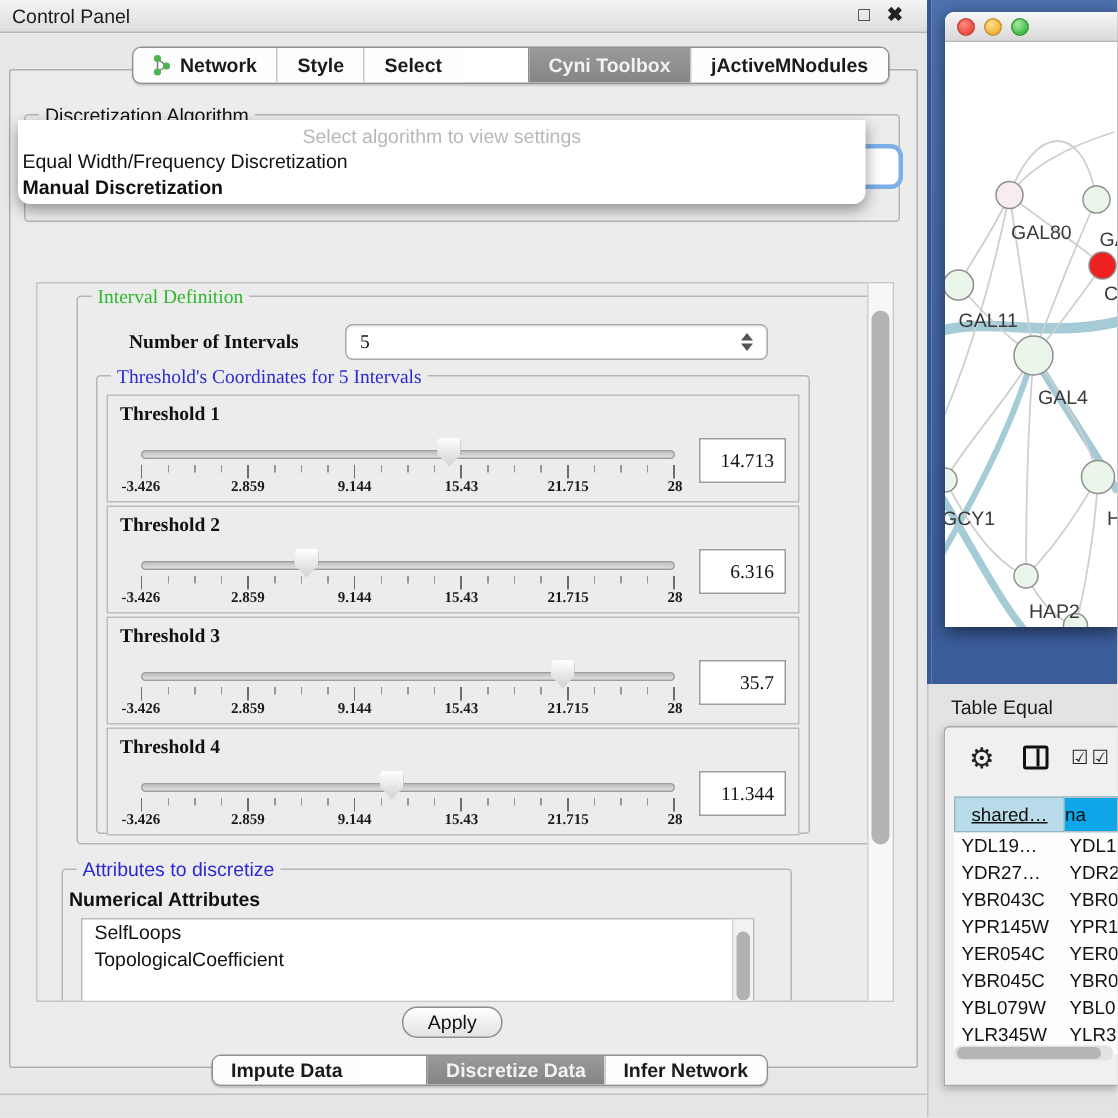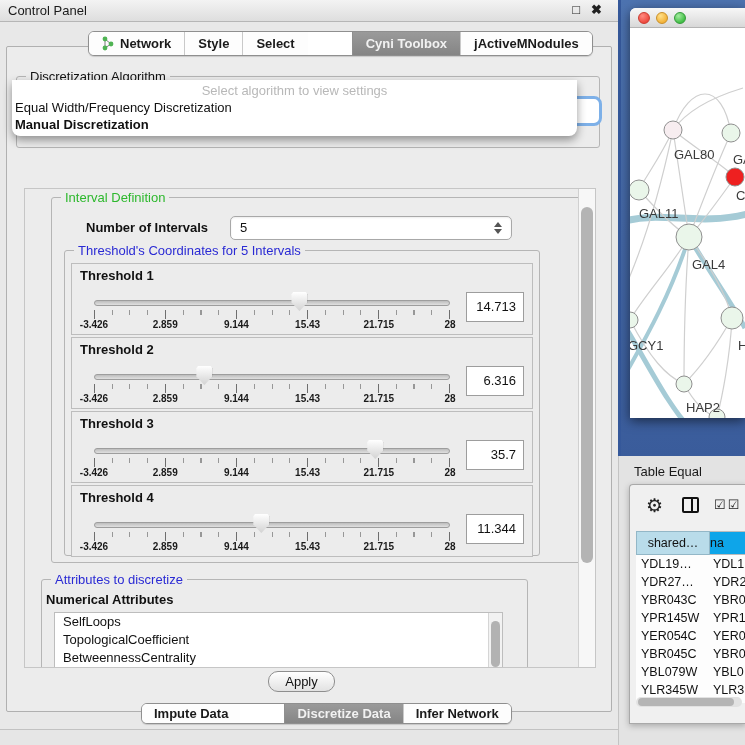--- a/index.html
+++ b/index.html
@@ -50,21 +50,21 @@
   .spin:after { content:""; position:absolute; left:0; bottom:1px; border:4px solid transparent; border-top:5px solid #555; border-bottom:none; }
 
   .tdata-group { left:16px; top:140px; width:584px; height:46px; }
 
   
   .scrollpane { position:absolute; left:24px; top:188px; width:572px; height:480px; border:1px solid #c6c6c6; background:#ececec; }
   .viewport { position:absolute; left:0; top:0; width:554px; height:478px; overflow:hidden; }
   .vsb { position:absolute; right:0; top:0; width:17px; height:478px; background:#f7f7f7; border-left:1px solid #d0d0d0; }
   .vsb .vthumb { position:absolute; left:2px; width:12px; top:18px; height:356px; background:#b4b4b4; border-radius:6px; }
 
-  .int-group { left:26px; top:8px; width:564px; height:366px; }
+  .int-group { left:26px; top:8px; width:564px; height:366px;font-family:Liberation Serif, serif; }
   .noi-label { position:absolute; left:34px; top:22px; font-size:13px; font-weight:bold; }
   .noi-combo { left:178px; top:18px; width:282px; height:24px; }
   .thr-group { position:absolute; left:12px; top:52px; width:476px; height:306px; border:1px solid #b5b5b5; border-radius:3px; }
 
   .tpanel { position:relative; height:72px; margin:0 6px 2px 6px; border:1px solid #bdbdbd; background:#ececec; }
   .tpanels { padding-top:12px; }
   .tlabel { position:absolute; left:8px; top:4px; font-size:13px; font-weight:bold; }
   .slider { position:absolute; left:22px; top:24px; width:356px; height:46px; }
   .track { position:absolute; top:12px; left:0; right:0; height:6px; border-radius:3px; background:linear-gradient(#bdbdbd,#e0e0e0); border:1px solid #9d9d9d; }
   .thumb { position:absolute; top:4px; width:16px; height:19px; background:linear-gradient(#ffffff,#d2d2d2); clip-path:polygon(10% 0,90% 0,100% 12%,100% 55%,50% 100%,0 55%,0 12%); filter:drop-shadow(0 0 1px #777); }
@@ -99,21 +99,21 @@
 
   .tpregion { position:absolute; left:618px; top:456px; width:127px; height:289px; background:#e3e3e3; border-left:1px solid #c4c4c4; }
   .tptitle { position:absolute; left:15px; top:8px; font-size:13px; color:#1a1a1a; }
   .tpwin { position:absolute; left:10px; top:28px; width:117px; height:240px; background:#f0f0f0; border:1px solid #a9a9a9; border-right:none; border-radius:4px 0 0 0; box-shadow:0 2px 6px rgba(0,0,0,.25); overflow:hidden; }
   .tp-toolbar { position:absolute; left:0; top:0; right:0; height:42px; }
   .gear { position:absolute; left:16px; top:9px; font-size:19px; color:#222; }
   .colico { position:absolute; left:52px; top:12px; width:17px; height:16px; border:2px solid #111; border-radius:2px; }
   .colico:after { content:""; position:absolute; left:50%; top:0; bottom:0; width:2px; background:#111; }
   .checks { position:absolute; left:84px; top:12px; font-size:13px; color:#222; letter-spacing:2px; }
   .tp-head { position:absolute; left:6px; right:0; top:46px; height:24px; display:flex; font-size:12.5px; }
-  .hc1 { width:74px; background:#b9dcea; border:1px solid #93b7c7; text-align:center; line-height:22px; overflow:hidden; white-space:nowrap; }
+  .hc1 { width:74px; background:#b9dcea; border:1px solid #93b7c7; text-align:center; line-height:22px; overflow:hidden; white-space:nowrap;text-decoration:underline; }
   .hc2 { flex:1; background:#0ea5e9; border:1px solid #bcbcbc; border-left:none; text-align:left; line-height:22px; overflow:hidden; white-space:nowrap; }
   .tp-rows { position:absolute; left:6px; right:0; top:70px; height:148px; overflow:hidden; background:#fdfdfd; }
   .trow { display:flex; height:18px; font-size:12.5px; line-height:18px; }
   .tc1 { width:74px; padding-left:5px; overflow:hidden; white-space:nowrap; }
   .tc2 { flex:1; padding-left:3px; overflow:hidden; white-space:nowrap; }
   .hsb { position:absolute; left:6px; right:4px; top:212px; height:10px; background:#e2e2e2; border-radius:5px; }
   .hsb .hthumb { position:absolute; left:2px; top:1px; height:8px; width:96px; background:#b5b5b5; border-radius:4px; }
 </style>
 </head>
 <body>
@@ -256,21 +256,20 @@
           </div>
         </div>
       </div>
 
       <div class="group attr-group">
         <span class="glabel blue">Attributes to discretize</span>
         <span class="numattr">Numerical Attributes</span>
         <div class="attrlist">
           <div class="li">SelfLoops</div>
           <div class="li">TopologicalCoefficient</div>
-          <div class="li">BetweennessCentrality</div>
           <div class="list-sb">
               <div class="vthumb2"></div>
             </div>
         </div>
       </div>
 
     </div>
     <div class="vsb">
         <div class="vthumb"></div>
       </div>

